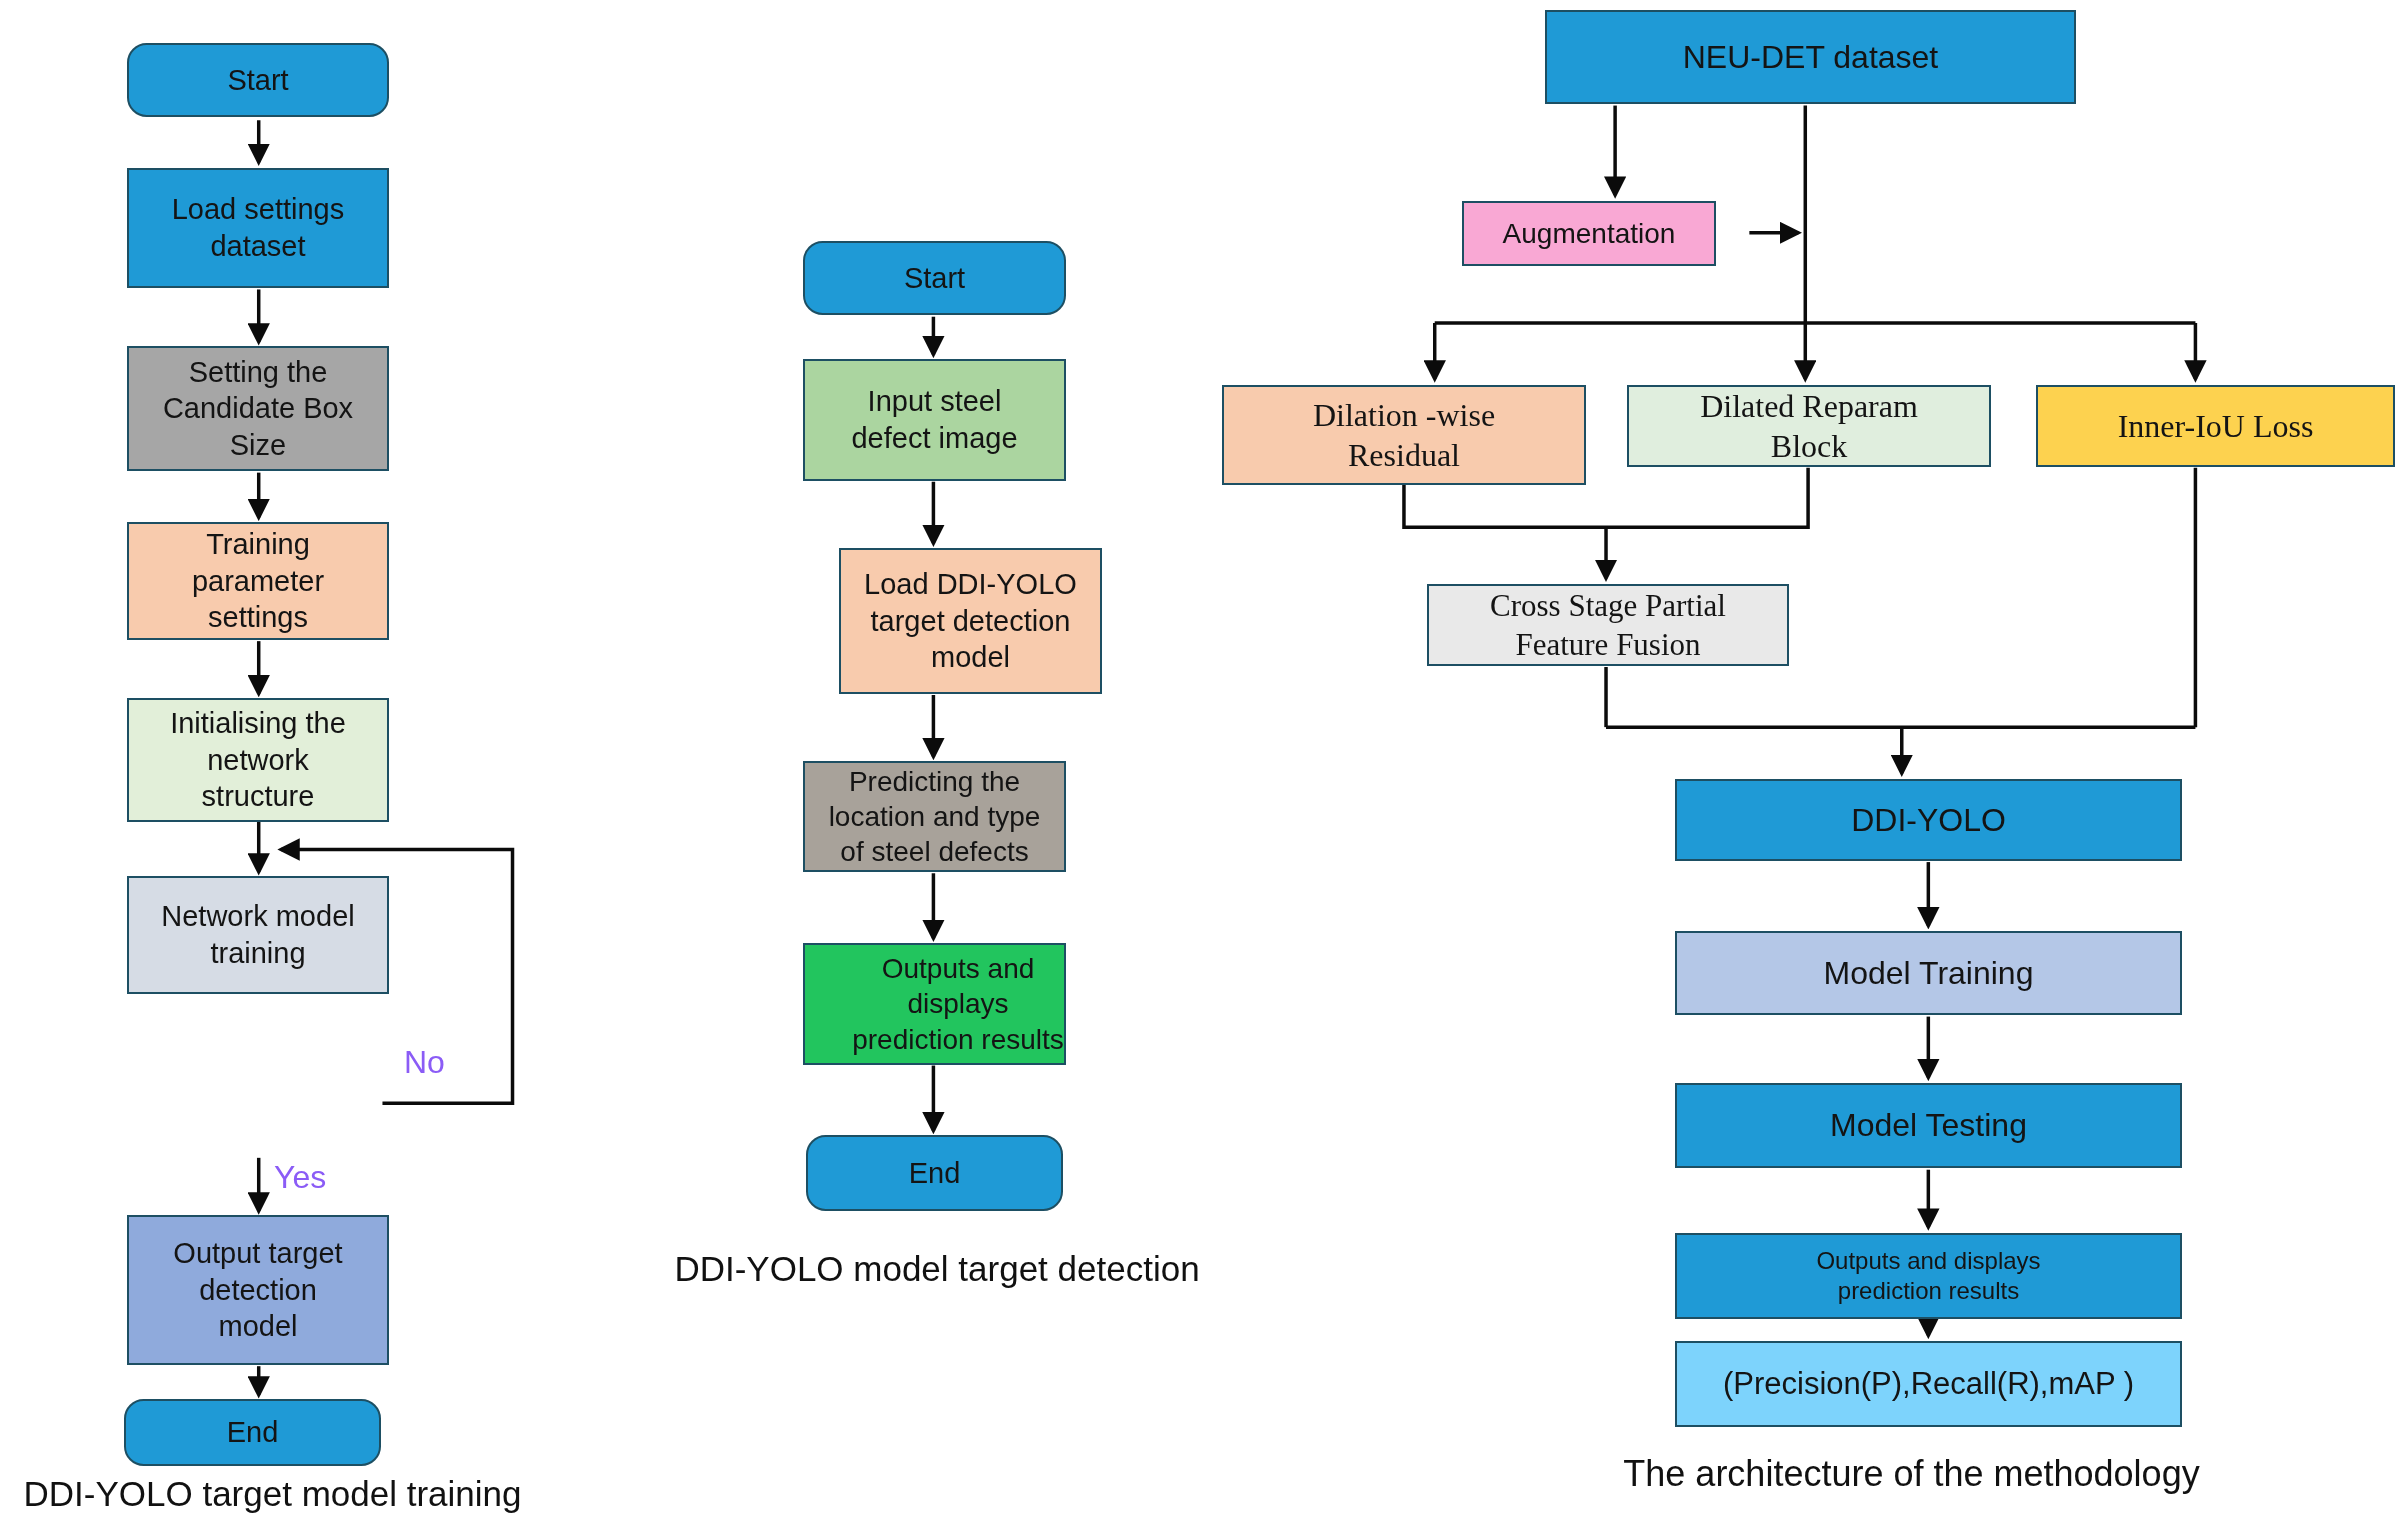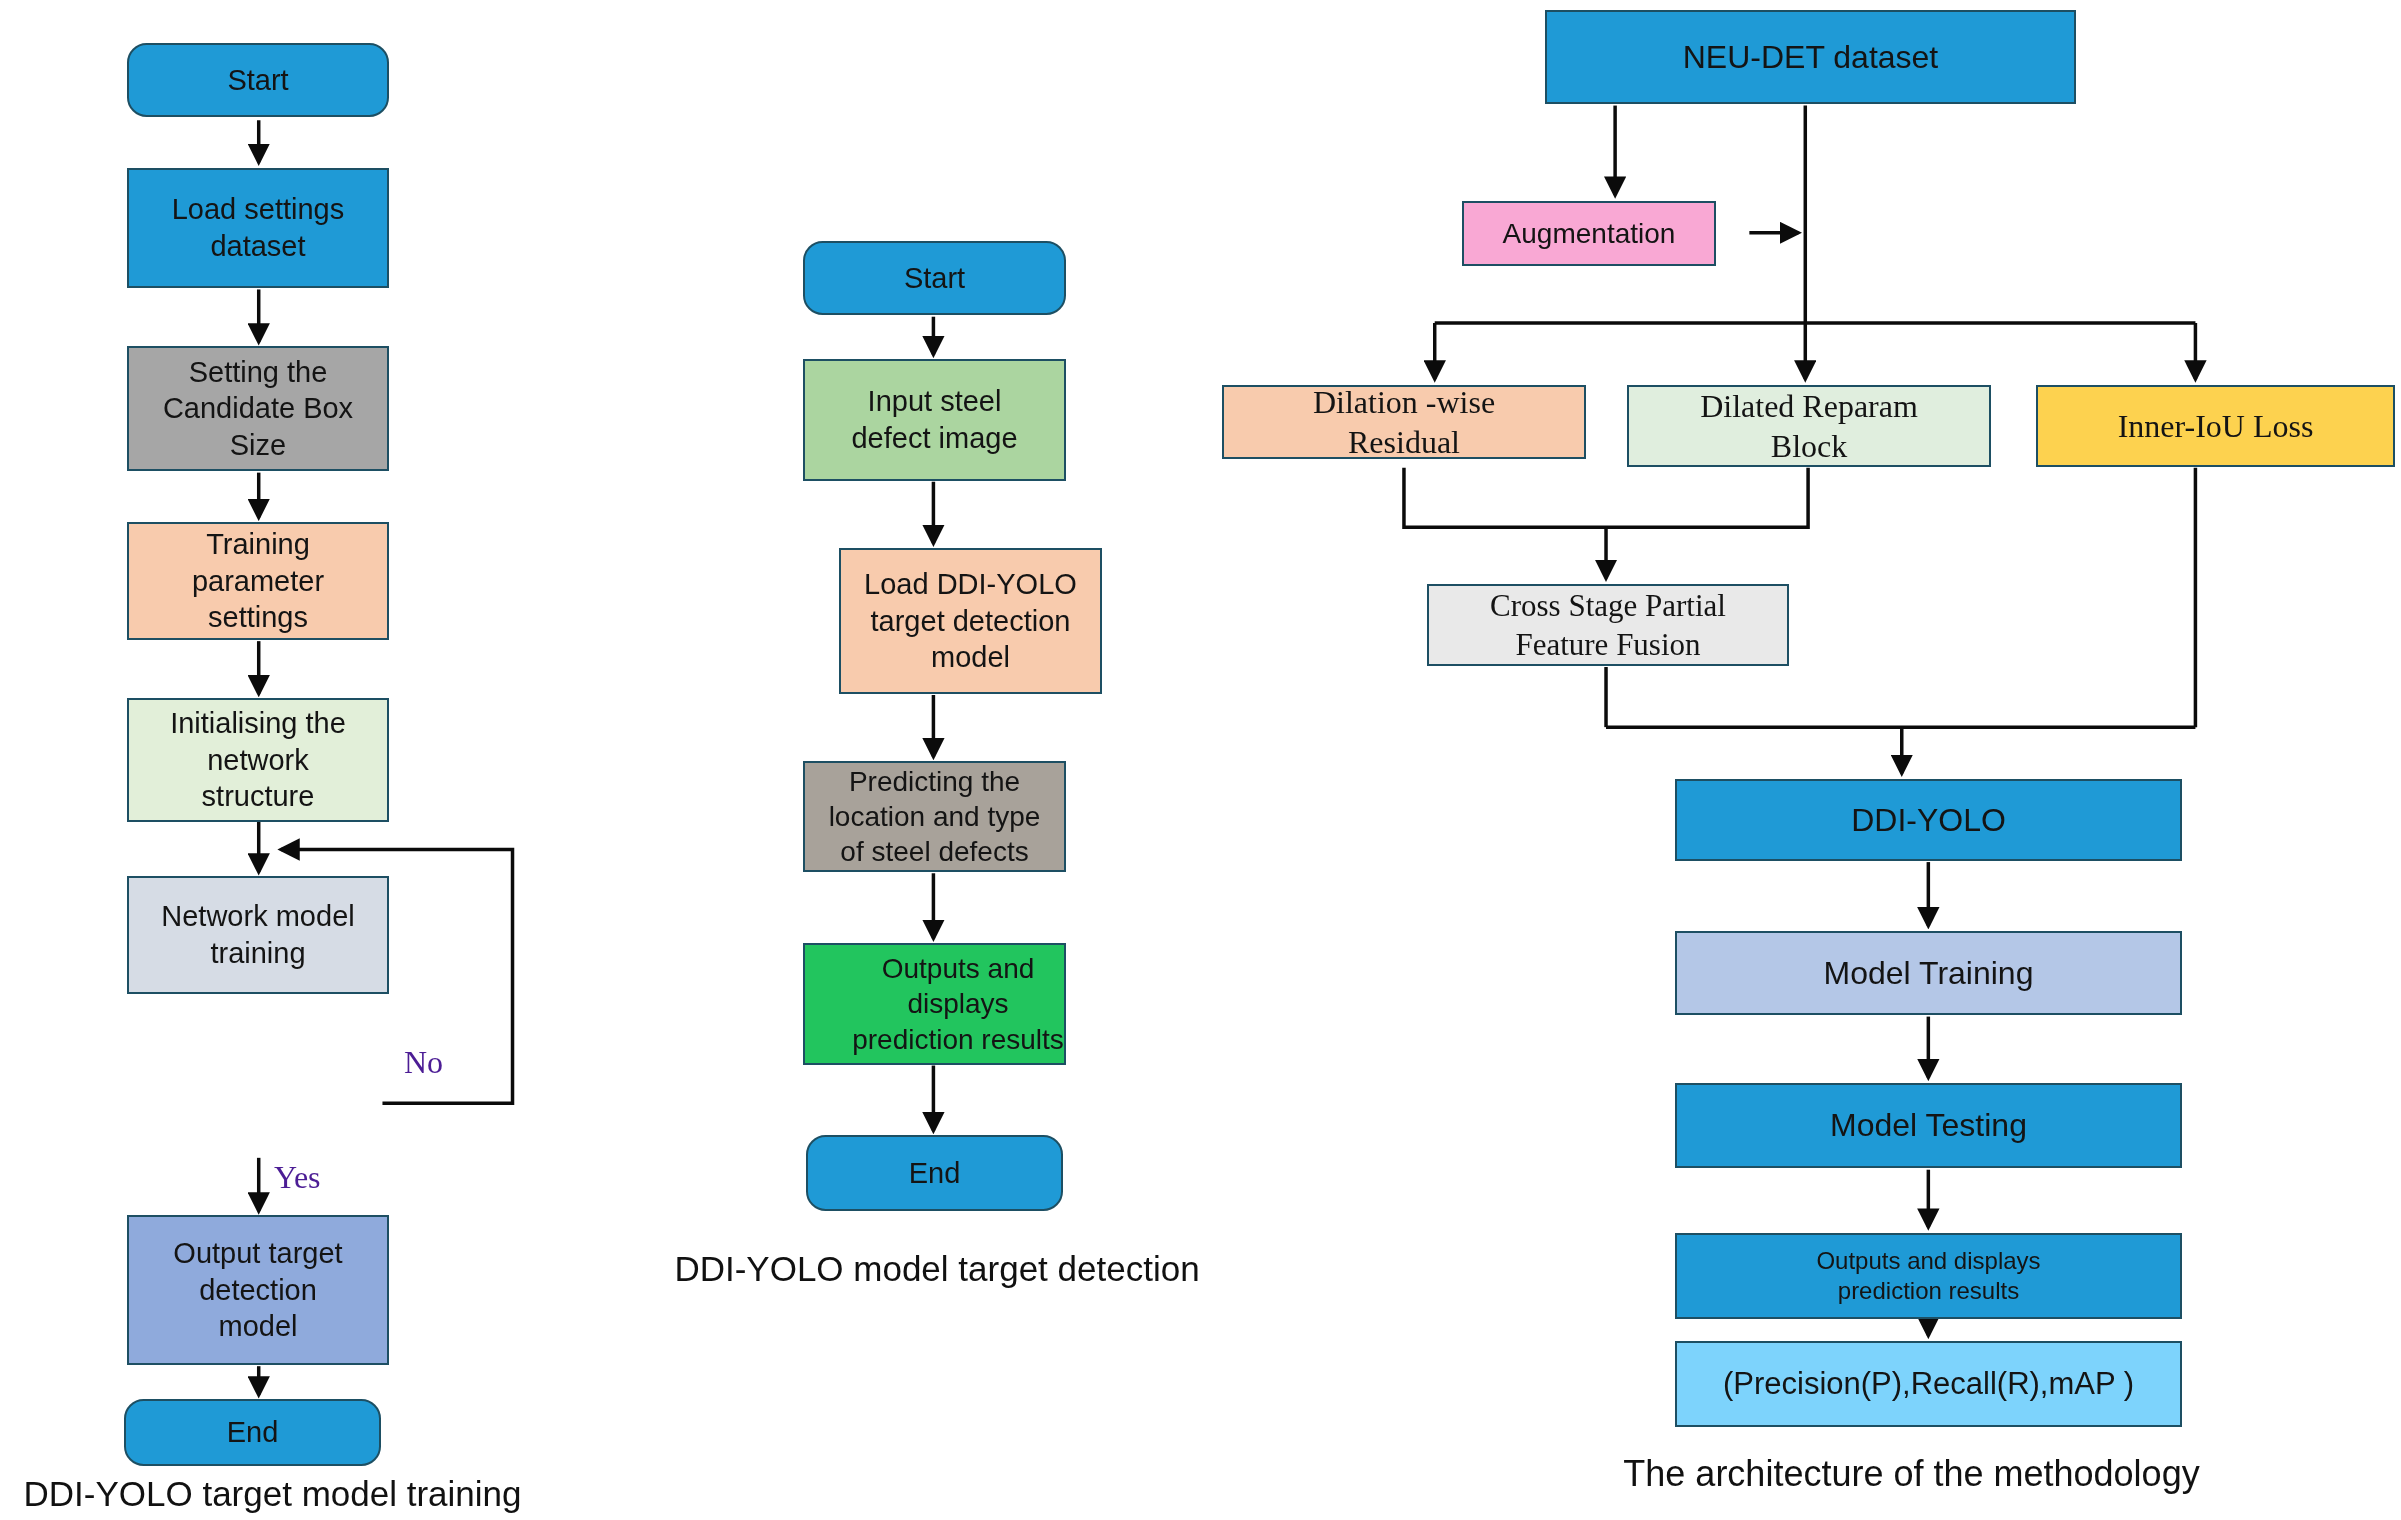--- a/index.html
+++ b/index.html
@@ -8,21 +8,21 @@
   .node{position:absolute;box-sizing:border-box;border:2.8px solid #1d4f63;
         display:flex;align-items:center;justify-content:center;text-align:center;
         font-family:"Liberation Sans",sans-serif;font-size:29px;color:#141414;line-height:1.26;}
   .lbl{white-space:pre-wrap;display:block;}
   .rounded{border-radius:19.6px;}
   .rounded-lg{border-radius:25px;}
   .serif{font-family:"Liberation Serif",serif;font-size:32px;}
   .sans-lg{font-size:32px;}
   .caption{position:absolute;text-align:center;font-family:"Liberation Sans",sans-serif;
            color:#111;font-size:35px;white-space:nowrap;}
-  .edge-label{position:absolute;font-family:Liberation Serif, serif;font-size:32px;color:#4c1d95;}
+  .edge-label{position:absolute;font-family:Liberation Sans, sans-serif;font-size:32px;color:#8b5cf6;}
 </style>
 </head>
 <body>
 
 <div id="stage">
 
   <svg class="wires" width="2401" height="1520" viewBox="0 0 3434 2174">
     <defs>
       <marker id="ah" viewBox="0 0 12 12" refX="10" refY="6" markerWidth="6.4" markerHeight="6.4" orient="auto-start-reverse">
         <path d="M0 0 L12 6 L0 12 Z" fill="#0b0b0b"></path>
@@ -128,21 +128,21 @@
     <span class="lbl">End</span>
   </div>
   <div class="caption" style="left:661px;top:1249px;width:552px;">DDI-YOLO model target detection</div>
 
   <div class="node sans-lg" style="left:1545px;top:9.8px;width:531px;height:94px;background:#1f9ad6;font-weight:500;">
     <span class="lbl">NEU-DET dataset</span>
   </div>
   <div class="node" style="left:1462px;top:201px;width:254px;height:65px;background:#f9a8d4;font-size:28px;">
     <span class="lbl">Augmentation</span>
   </div>
-  <div class="node serif" style="left:1222px;top:385px;width:364px;height:74px;background:#f8cbad;">
+  <div class="node serif" style="left:1222px;top:385px;width:364px;height:100px;background:#f8cbad;">
     <span class="lbl">Dilation -wise
 Residual</span>
   </div>
   <div class="node serif" style="left:1627px;top:385px;width:364px;height:82px;background:#e0eede;">
     <span class="lbl">Dilated Reparam
 Block</span>
   </div>
   <div class="node serif" style="left:2036px;top:385px;width:359px;height:82px;background:#fdd24f;">
     <span class="lbl">Inner-IoU Loss</span>
   </div>

